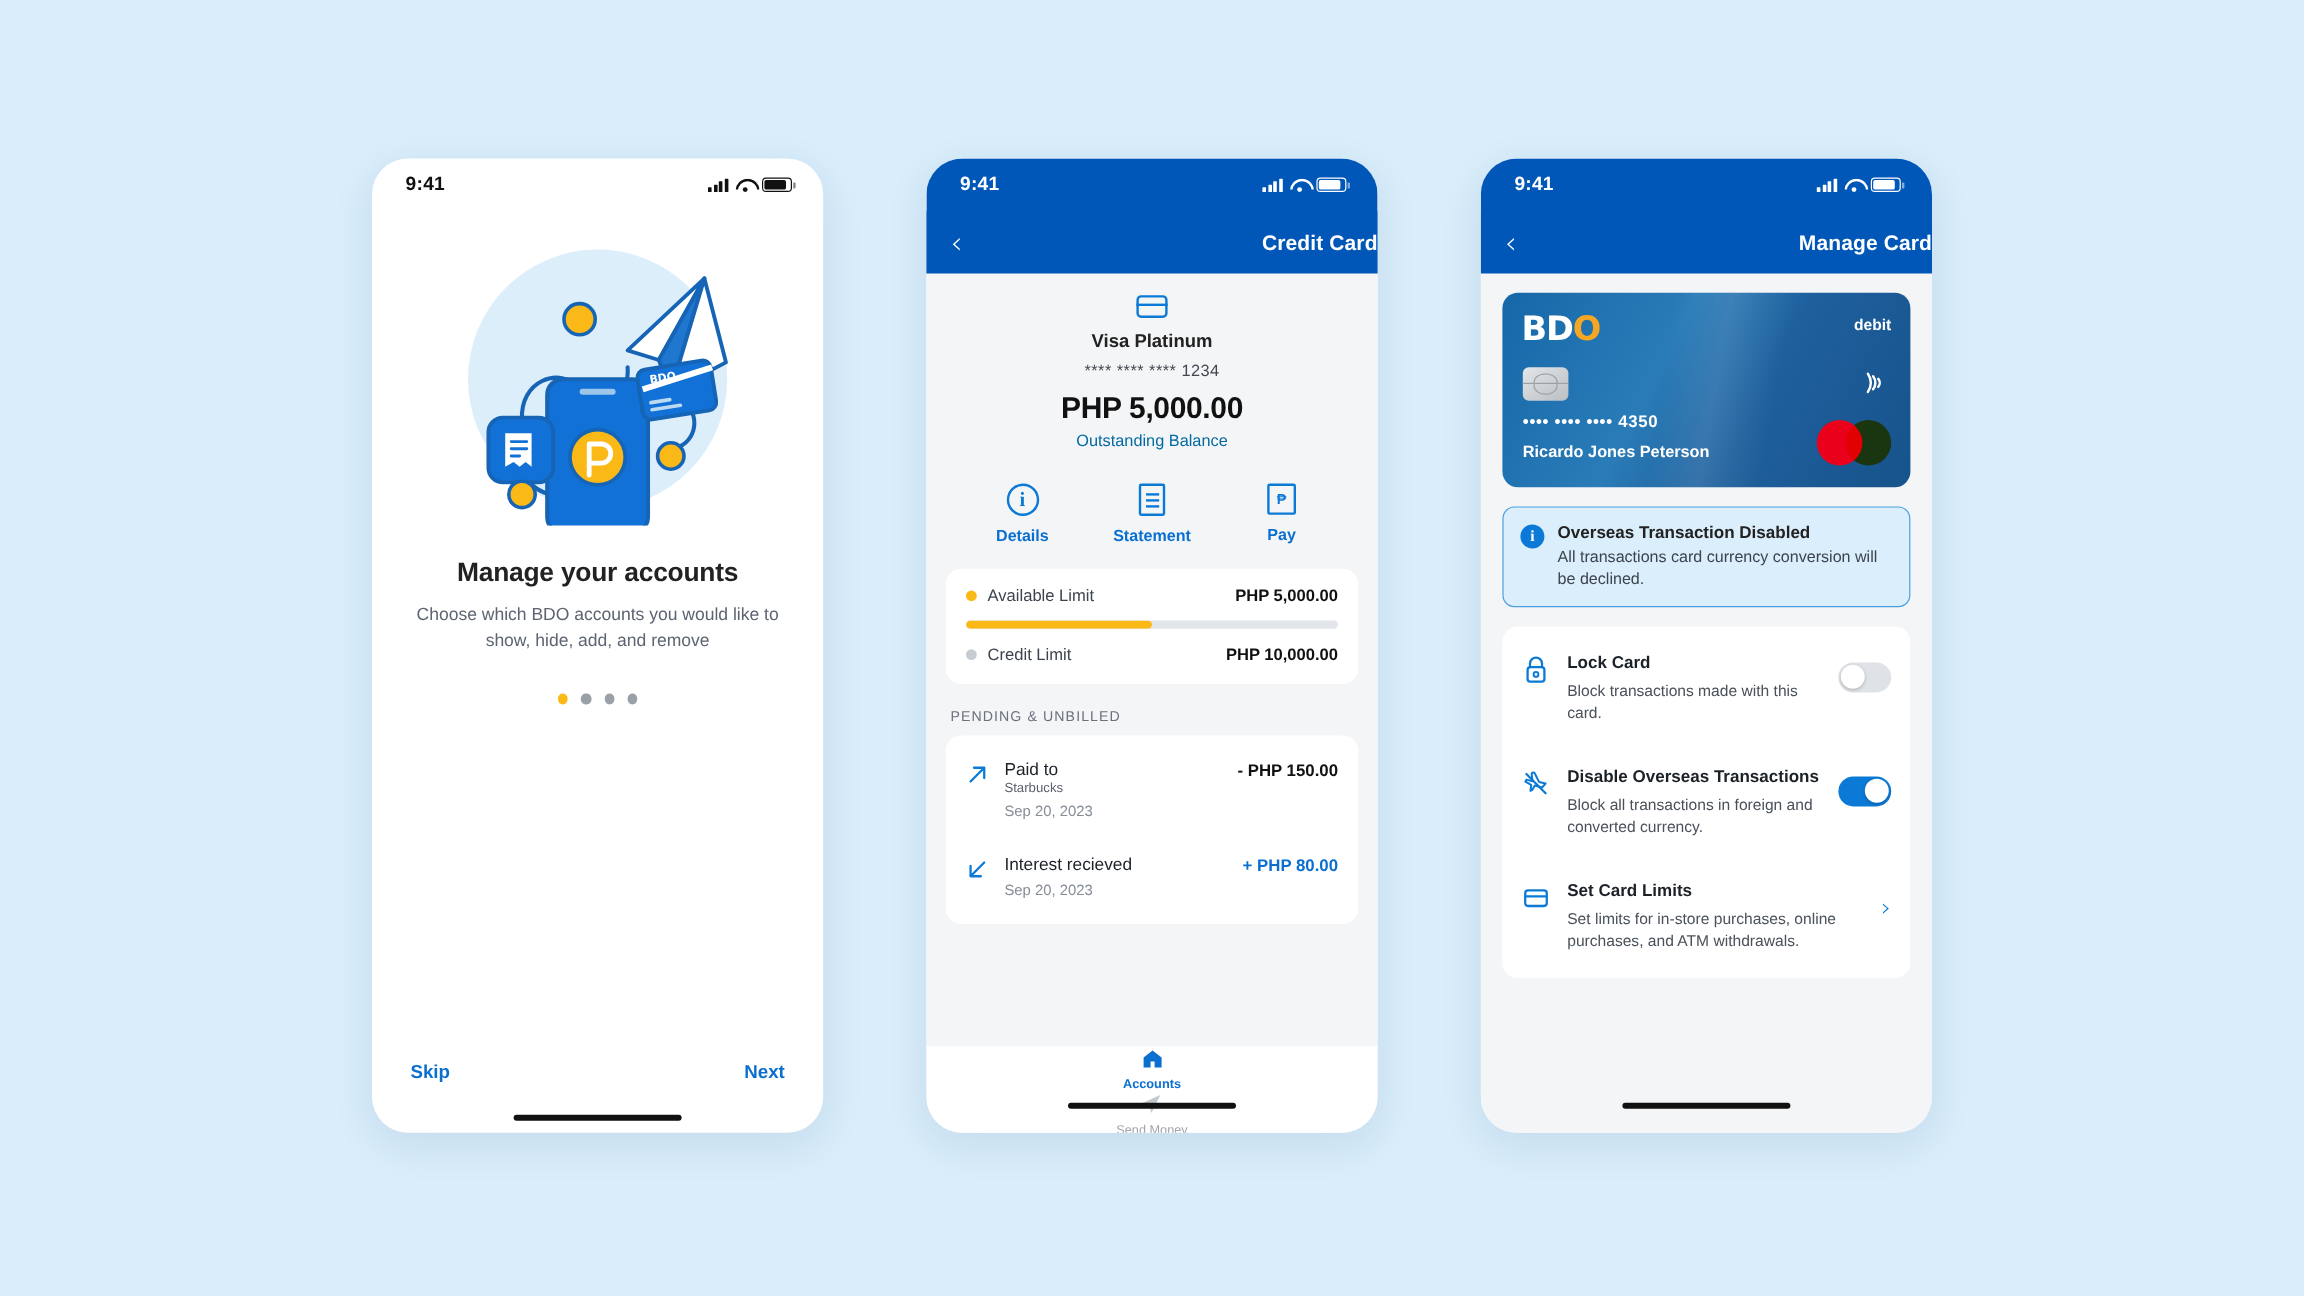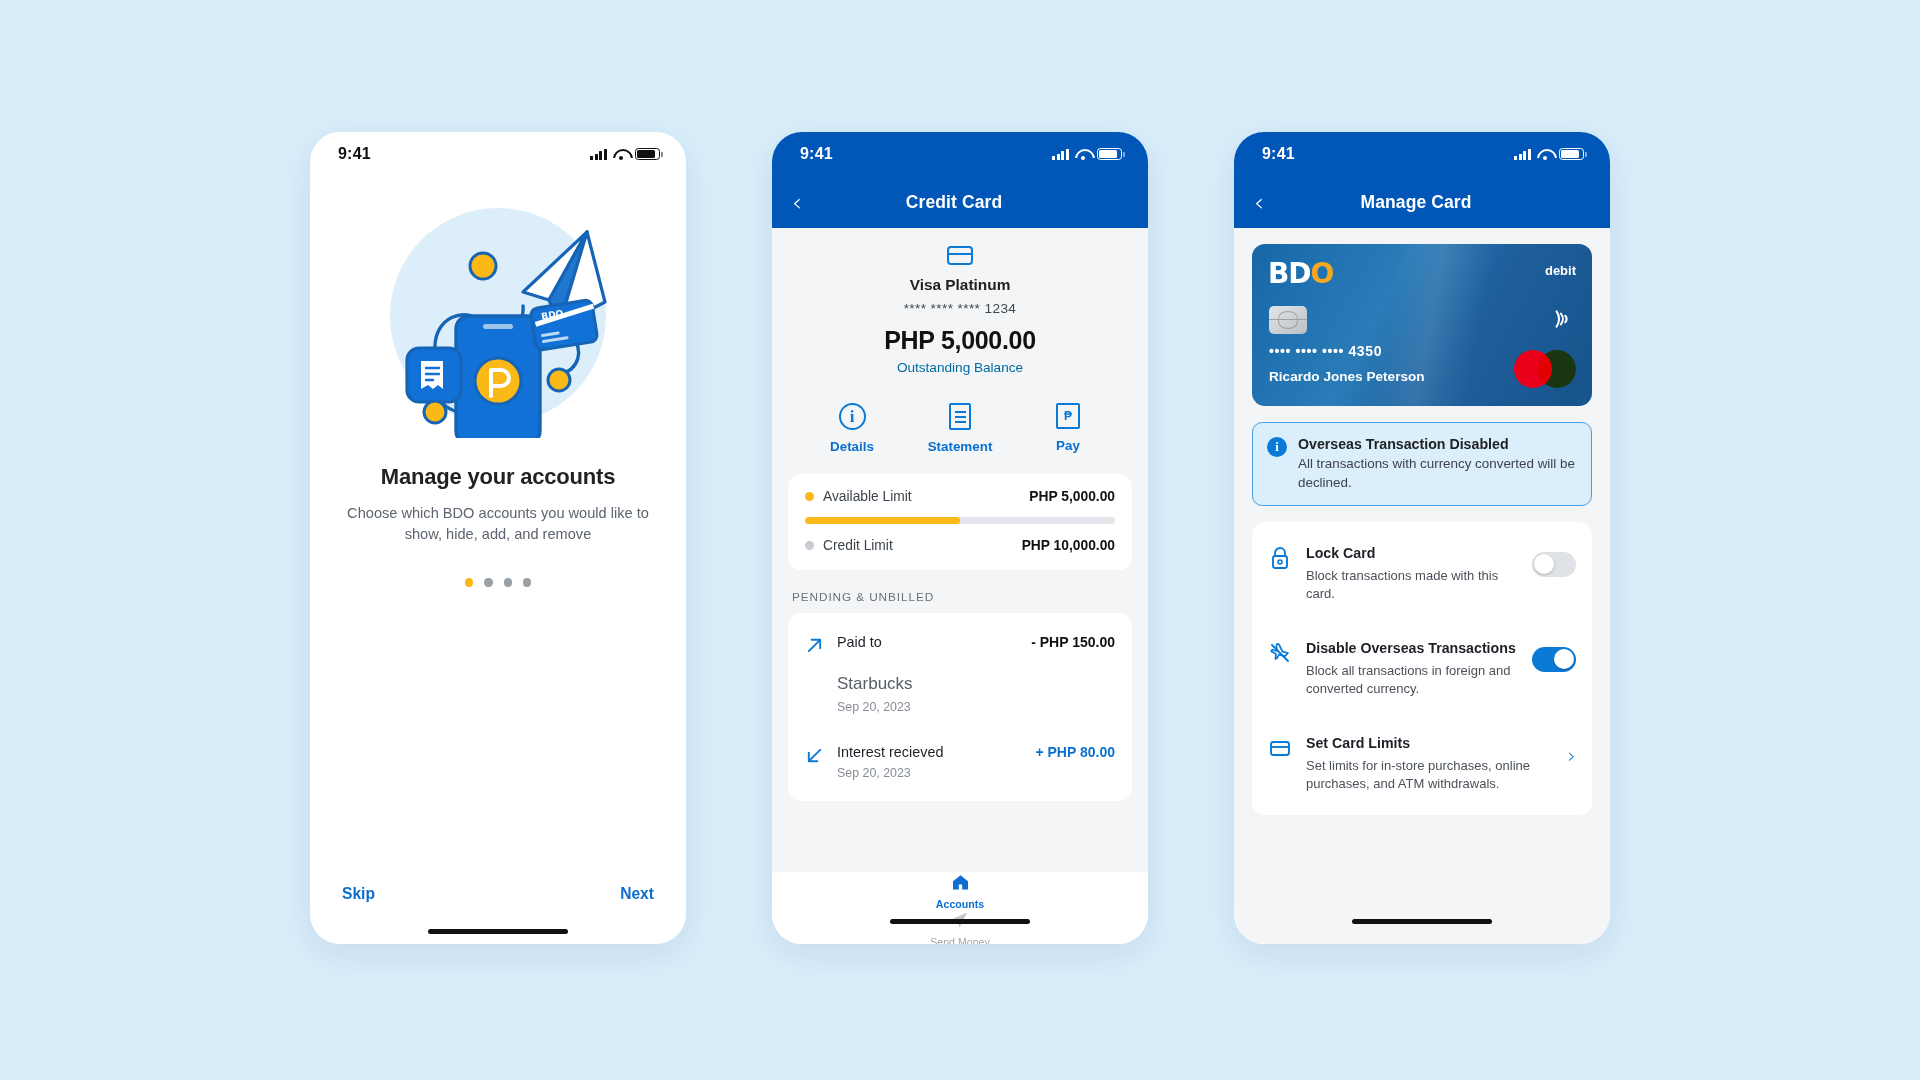--- a/index.html
+++ b/index.html
@@ -66,21 +66,21 @@
     display: flex; align-items: center;
     padding: 0 20px;
     position: relative;
   }
   .nav-back {
     color: #fff; font-size: 25px; line-height: 1;
     width: 26px; font-weight: 300;
     font-family: "DejaVu Sans", sans-serif;
   }
   .nav-title {
-    position: absolute; left: 0; right: 12px; text-align: center;
+    position: absolute; left: 0; right: 0; text-align: right;
     color: #fff; font-size: 17.5px; font-weight: 700; letter-spacing: .1px;
     pointer-events: none;
   }
   .blue-head { background: #0057b8; }
 
   
   .p1-body { display:flex; flex-direction:column; height: calc(100% - 44px); }
   .illus-wrap { flex: 0 0 auto; display:flex; justify-content:center; padding-top: 22px; }
   .p1-text { text-align:center; padding: 26px 30px 0; }
   .p1-title { font-size: 22px; font-weight: 700; color: #222; letter-spacing: -0.2px; }
@@ -129,21 +129,21 @@
   .progress { height: 7px; border-radius: 4px; background: #e2e5e9; margin: 13px 0 14px; overflow:hidden; }
   .progress > div { height: 100%; border-radius: 4px; background: #fbb917; }
 
   .sec-head { font-size: 11.8px; letter-spacing: .9px; color: #6b727b; padding: 20px 20px 9px; }
   .txn-card { background:#fff; border-radius: 13px; margin: 0 16px; padding: 6px 17px; }
   .txn { display:flex; gap: 13px; padding: 15px 0; align-items: flex-start; }
   .txn + .txn { border-top: 0; }
   .txn-ic { width: 19px; height: 19px; flex:0 0 auto; color:#0b7ad6; margin-top:2px; }
   .txn-mid { flex:1; }
   .txn-title { font-size: 14.4px; color: #1c2128; }
-  .txn-sub { font-size: 17px; color: #596069; margin-top: 24px; }
+  .txn-sub { font-size: 11px; color: #596069; margin-top: 1px; }
   .txn-date { font-size: 12.4px; color: #868d96; margin-top: 6px; }
   .txn-amt { font-size: 14px; font-weight: 700; color:#111; white-space:nowrap; }
   .txn-amt.pos { color:#0b6fd0; }
 
   .tabbar {
     position:absolute; left:0; right:0; bottom:0; height: 72px;
     background: #fff; display:flex; align-items:center; padding: 0 8px 12px; flex-direction: column;
   }
   .tab { flex:1; display:flex; flex-direction:column; align-items:center; gap:6px; }
   .tab-lbl { font-size: 10.6px; color:#a0a6ad; }
@@ -448,21 +448,21 @@
         <div class="bc-mc">
             <i class="r"></i>
             <i class="y"></i>
           </div>
       </div>
 
       <div class="info-banner">
         <div class="ib-ic">i</div>
         <div>
           <div class="ib-title">Overseas Transaction Disabled</div>
-          <div class="ib-text">All transactions with currency converted will be declined.</div>
+          <div class="ib-text">All transactions card currency conversion will be declined.</div>
         </div>
       </div>
 
       <div class="settings-card">
         <div class="srow">
           <svg class="srow-ic" viewBox="0 0 24 26">
             <path d="M7 11 V8 a5 5 0 0 1 10 0 v3" fill="none" stroke="currentColor" stroke-width="1.9" stroke-linecap="round"></path>
             <rect x="5" y="11" width="14" height="12" rx="2.2" fill="none" stroke="currentColor" stroke-width="1.9"></rect>
             <circle cx="12" cy="17" r="2" fill="none" stroke="currentColor" stroke-width="1.6"></circle>
           </svg>

